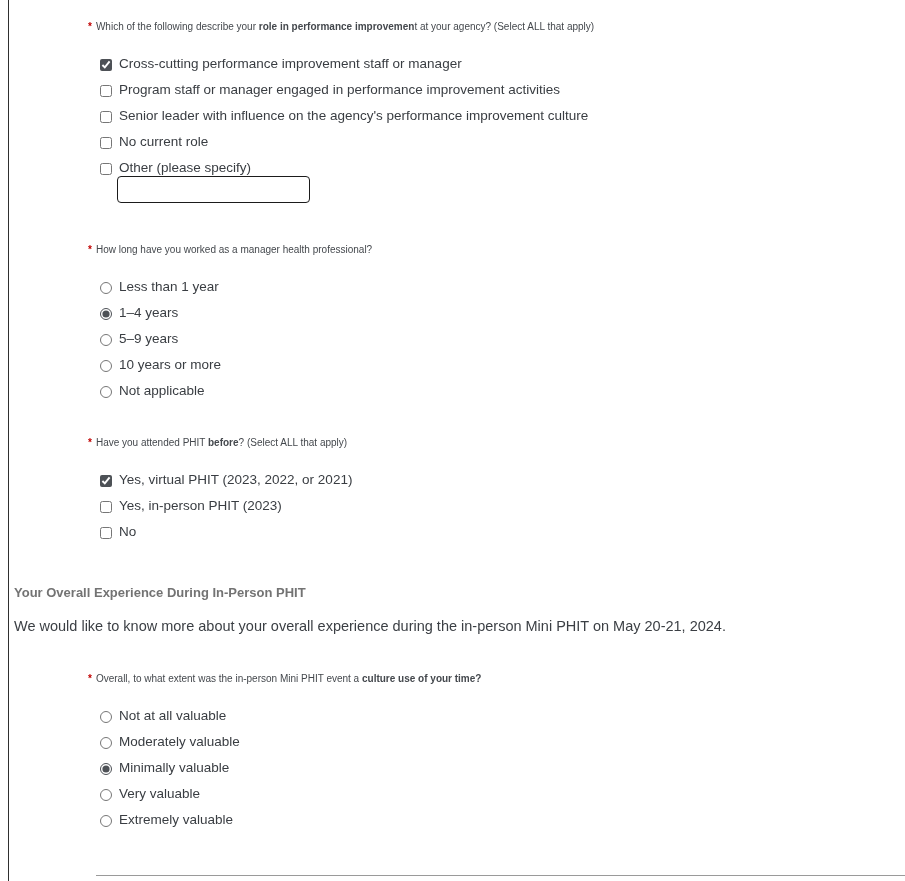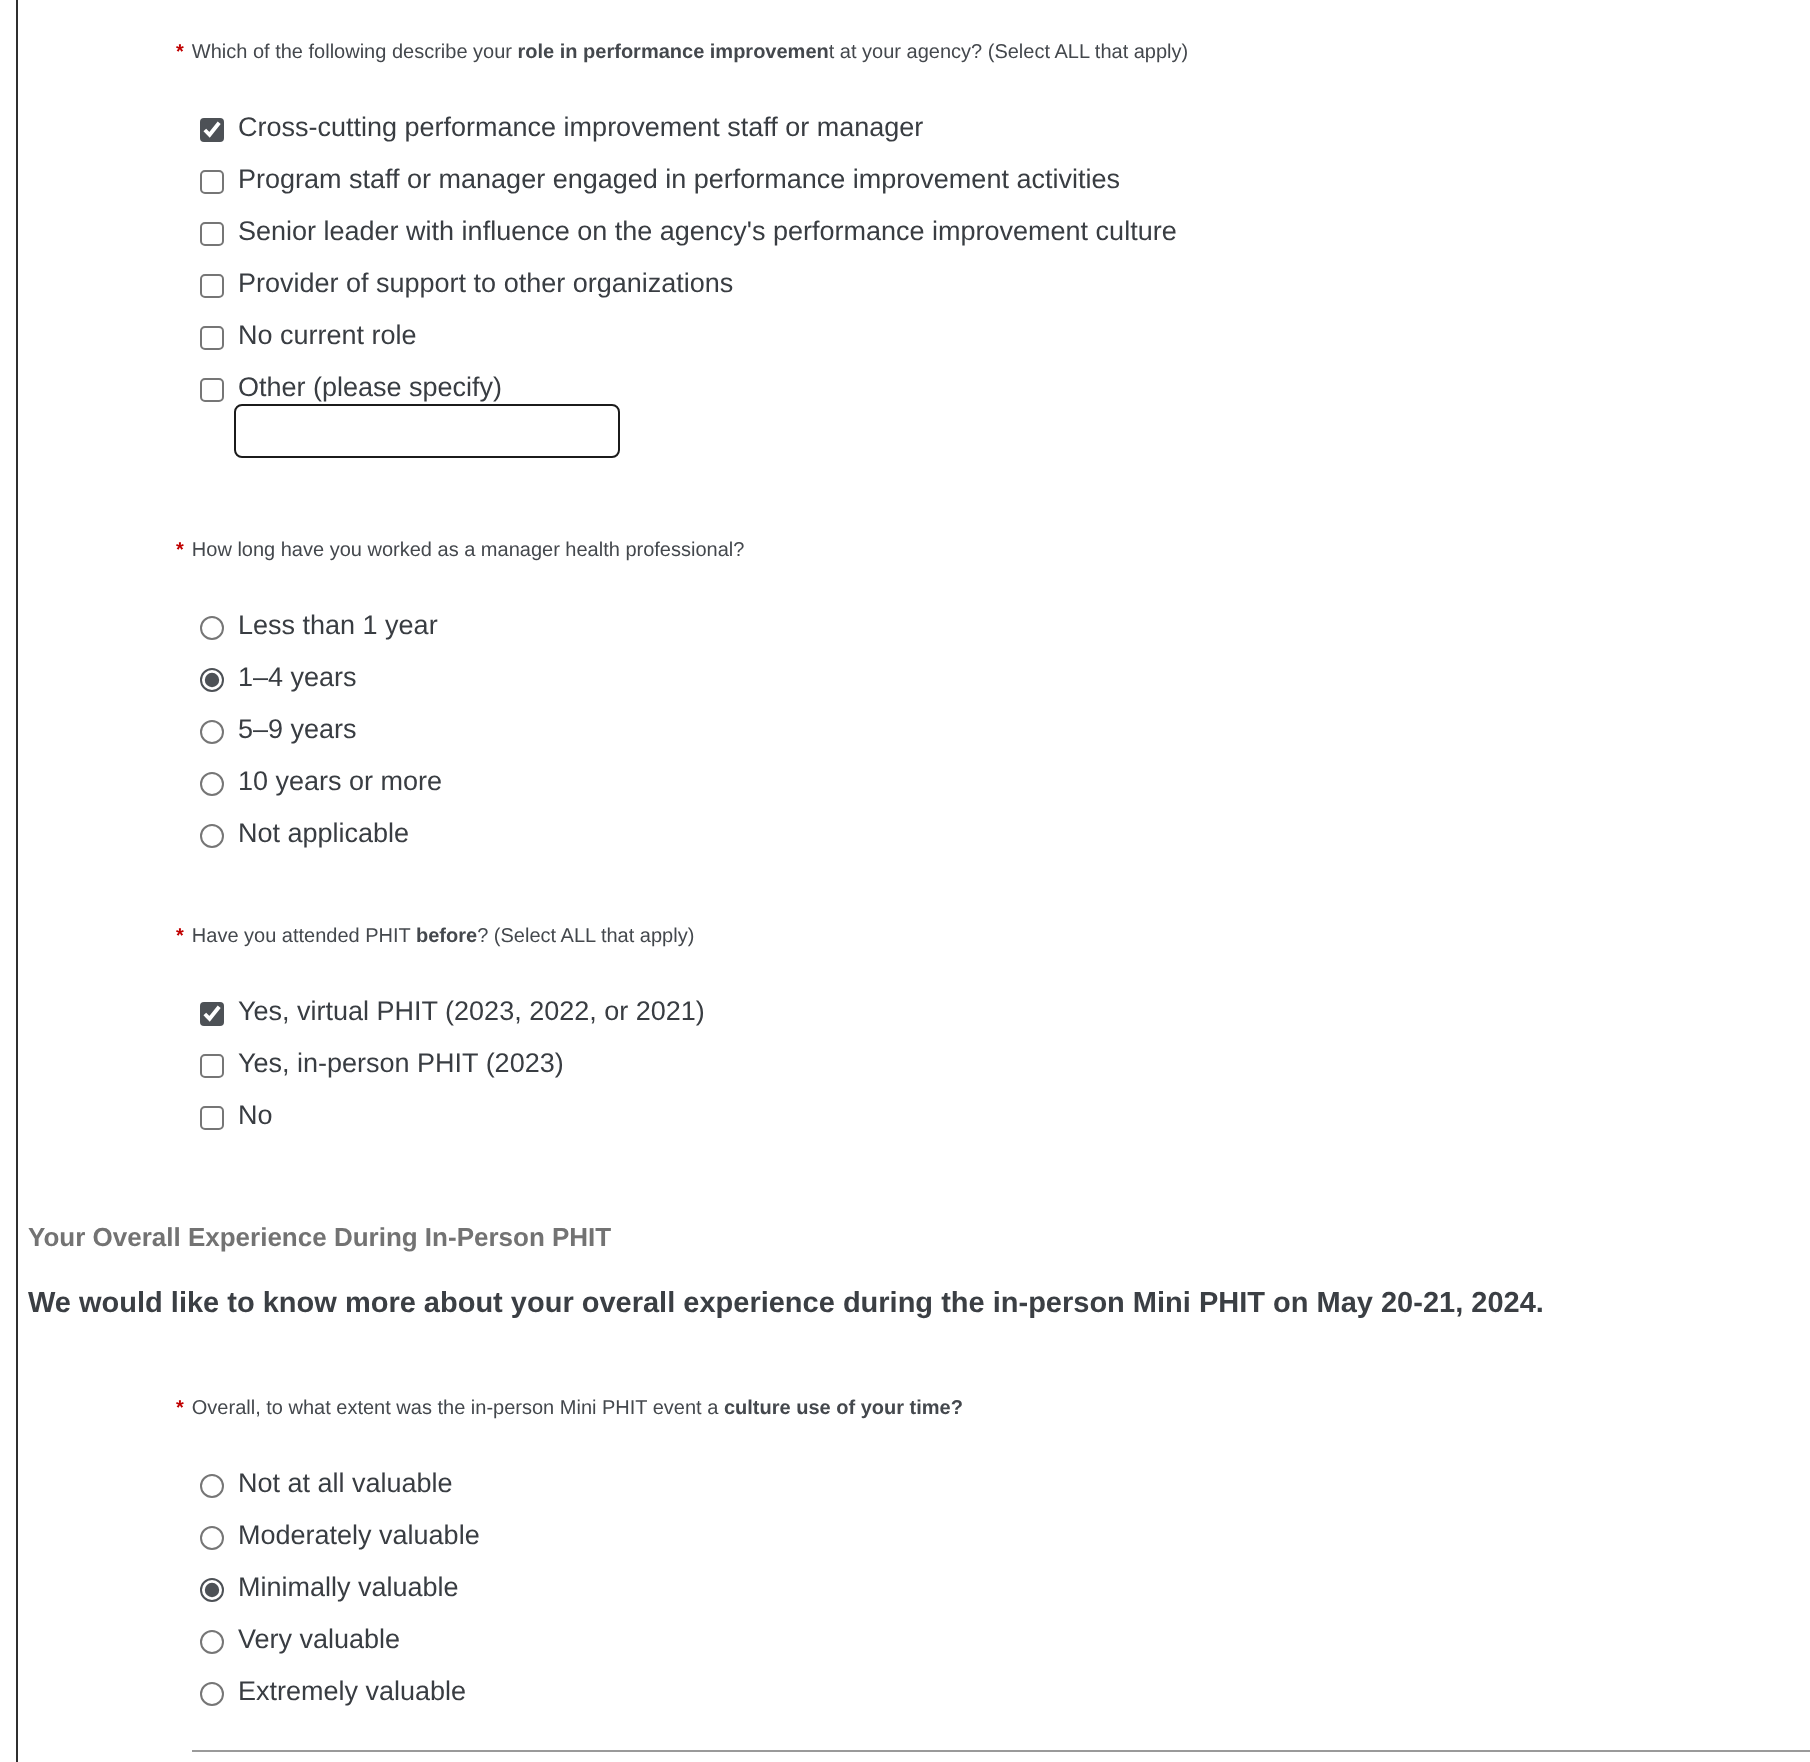--- a/index.html
+++ b/index.html
@@ -50,21 +50,21 @@
   .q3 { margin-top: 34px; }
   .q4 { margin-top: 32px; }
 
   .section-heading {
     margin: 44px 30px 0 14px;
     font-size: 13px; line-height: 20px;
     font-weight: bold; color: #737373;
   }
   .section-desc {
     margin: 13px 30px 0 14px;
-    font-size: 14.5px; line-height: 20px; color: #3b3f44; font-weight: bold;
+    font-size: 14.5px; line-height: 20px; color: #3b3f44;
   }
 </style>
 </head>
 <body>
 
 <div class="left-border"></div>
 
 <div class="content">
 
   <div class="question q1">
@@ -74,24 +74,20 @@
         <input type="checkbox" checked="true" style="">
         <span class="opt-label">Cross-cutting performance improvement staff or manager</span>
       </label>
       <label class="opt">
         <input type="checkbox" style="">
         <span class="opt-label">Program staff or manager engaged in performance improvement activities</span>
       </label>
       <label class="opt">
         <input type="checkbox" style="">
         <span class="opt-label">Senior leader with influence on the agency's performance improvement culture</span>
-      </label>
-      <label class="opt">
-        <input type="checkbox" style="">
-        <span class="opt-label">Provider of support to other organizations</span>
       </label>
       <label class="opt">
         <input type="checkbox" style="">
         <span class="opt-label">No current role</span>
       </label>
       <label class="opt">
         <input type="checkbox" style="">
         <span class="opt-label">Other (please specify)</span>
       </label>
       <input type="text" class="other-input" value="" style="">

